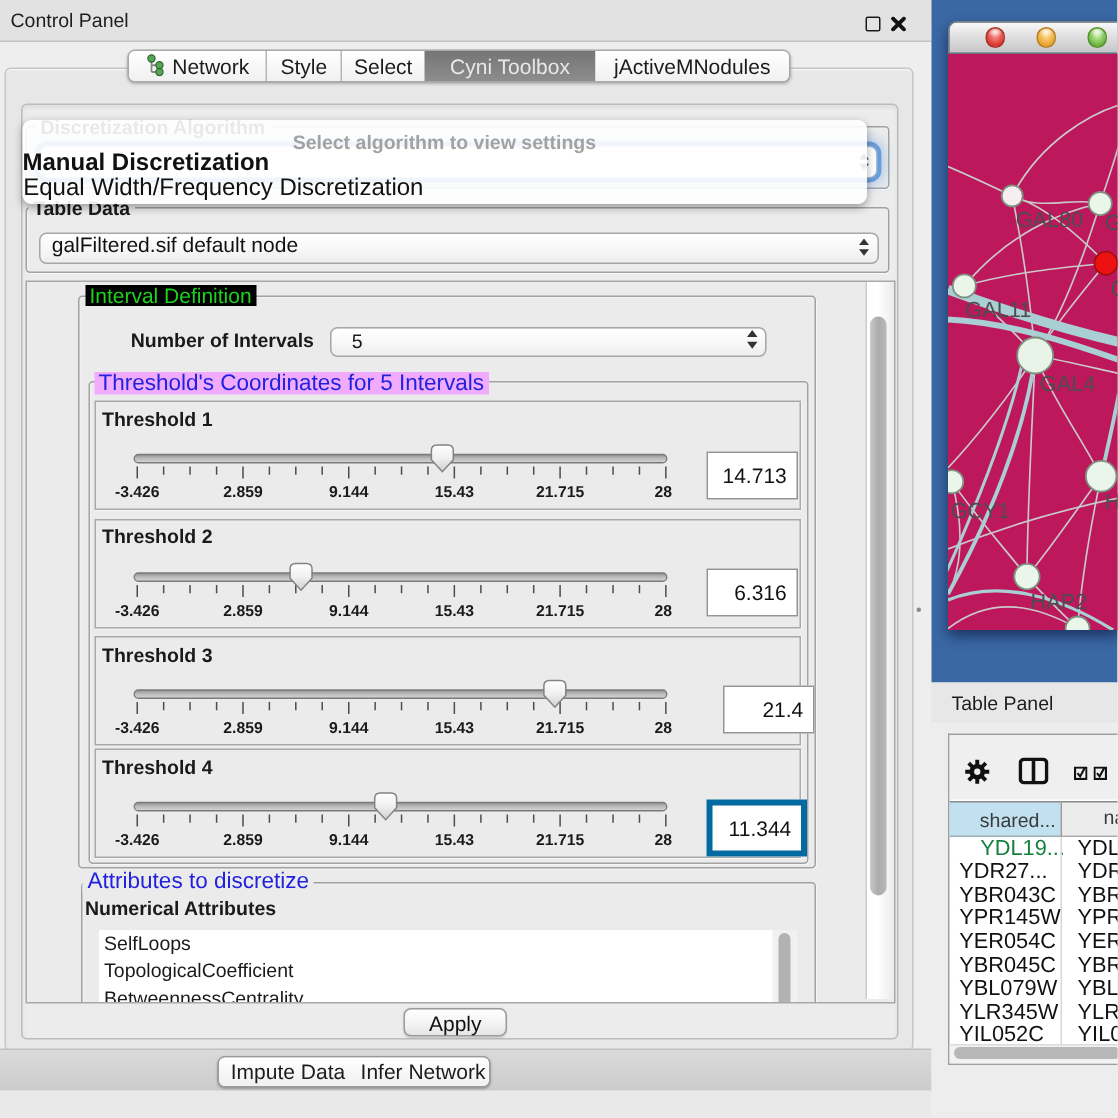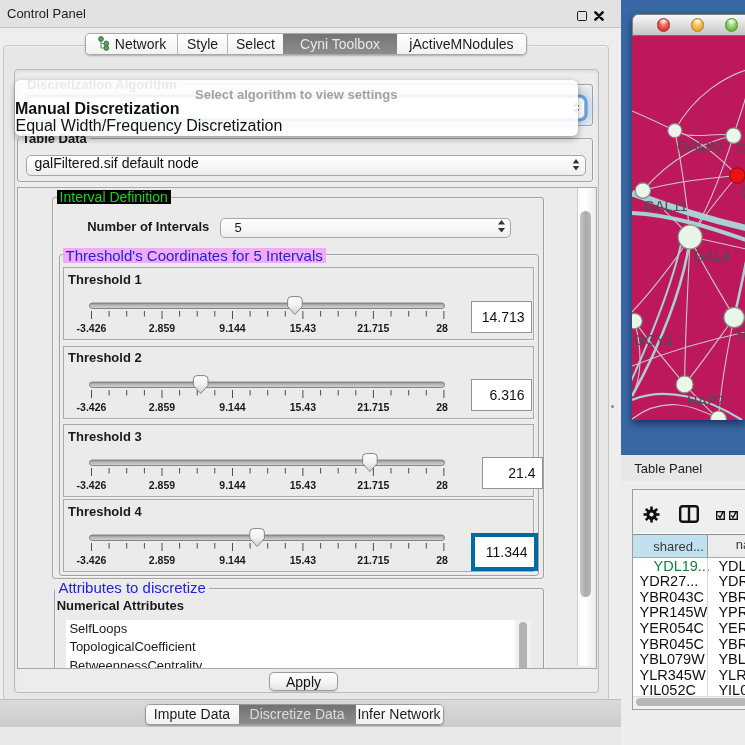--- a/index.html
+++ b/index.html
@@ -272,21 +272,20 @@
 <div class="abs" style="left:496.79999999999995px;top:432.9px;width:16.4px;height:60px;background:#f1f1f1;"></div>
 <div class="abs" style="left:500.5px;top:434.1px;width:8.8px;height:58px;background:#b2b2b2;border-radius:4.4px;"></div>
 </div>
 <div class="abs" style="left:576.7px;top:187.5px;width:17.3px;height:478px;background:linear-gradient(90deg,#fdfdfd,#ffffff 40%,#ededed);border-left:1px solid #cccccc;"></div>
 <div class="abs" style="left:579.8px;top:211px;width:11px;height:386px;background:linear-gradient(90deg,#c9c9c9,#ababab 50%,#b8b8b8);border-radius:5.5px;"></div>
 <div class="abs" style="left:269px;top:672px;width:67px;height:17px;border:1px solid #9b9b9b;border-radius:5px;background:linear-gradient(#ffffff,#f2f2f2 60%,#e5e5e5);display:flex;align-items:center;justify-content:center;font-size:14px;color:#111;box-shadow:0 0.5px 1px rgba(0,0,0,0.15);">Apply</div>
 <div class="abs" style="left:0;top:699px;width:621px;height:28px;background:linear-gradient(#dadada,#cbcbcb);border-top:1px solid #c0c0c0;border-bottom:1px solid #bdbdbd;"></div>
 <div class="abs" style="left:0;top:727px;width:621px;height:18px;background:#e9e9e9;"></div>
 <div class="abs" style="left:144.5px;top:703.7px;height:19px;display:flex;background:#fdfdfd;border:1px solid #9a9a9a;border-radius:5px;overflow:hidden;box-shadow:0 1px 1.5px rgba(0,0,0,0.25);">
 <div class="tseg" style="width:93px;background:linear-gradient(#ffffff,#f0f0f0);">Impute Data</div>
-<div class="tseg" style="width:117px;background:linear-gradient(#727272,#8d8d8d);color:#dcdcdc;">Discretize Data</div>
 <div class="tseg" style="width:87px;background:linear-gradient(#ffffff,#f0f0f0);">Infer Network</div>
 </div>
 <div class="abs" style="left:610.5px;top:404.5px;width:3px;height:3px;background:#8a8a8a;border-radius:50%;"></div>
 <div class="abs" style="left:621px;top:0;width:124px;height:455px;background:#3a68a5;"></div>
 <div class="abs" style="left:631.5px;top:13.5px;width:114px;height:406.5px;border-radius:6px 0 0 0;box-shadow:0 4px 9px rgba(0,10,40,0.55);"></div>
 <div class="abs" style="left:631.5px;top:13.5px;width:113.5px;height:22.5px;background:linear-gradient(#f9f9f9,#e3e3e3 40%,#c6c6c6);border:1px solid #7f7f7f;border-bottom:1px solid #6f6f6f;border-right:none;border-radius:6px 0 0 0;box-sizing:border-box;"></div>
 <div class="abs" style="left:656.5px;top:18px;width:13.6px;height:13.6px;border-radius:50%;background:radial-gradient(ellipse 65% 40% at 50% 18%, rgba(255,255,255,0.95), rgba(255,255,255,0) 75%), radial-gradient(circle at 50% 40%, #f9968e 0%, #da3730 70%);border:1px solid #a83228;box-sizing:border-box;"></div>
 <div class="abs" style="left:690.5px;top:18px;width:13.6px;height:13.6px;border-radius:50%;background:radial-gradient(ellipse 65% 40% at 50% 18%, rgba(255,255,255,0.95), rgba(255,255,255,0) 75%), radial-gradient(circle at 50% 40%, #fddc90 0%, #e8a42c 70%);border:1px solid #b57f22;box-sizing:border-box;"></div>
 <div class="abs" style="left:724.6px;top:18px;width:13.6px;height:13.6px;border-radius:50%;background:radial-gradient(ellipse 65% 40% at 50% 18%, rgba(255,255,255,0.95), rgba(255,255,255,0) 75%), radial-gradient(circle at 50% 40%, #c8f0a6 0%, #6ab43d 70%);border:1px solid #55922c;box-sizing:border-box;"></div>
 <div class="abs" style="left:631.5px;top:36px;width:134px;height:384px;background:#be185d;overflow:hidden;">

